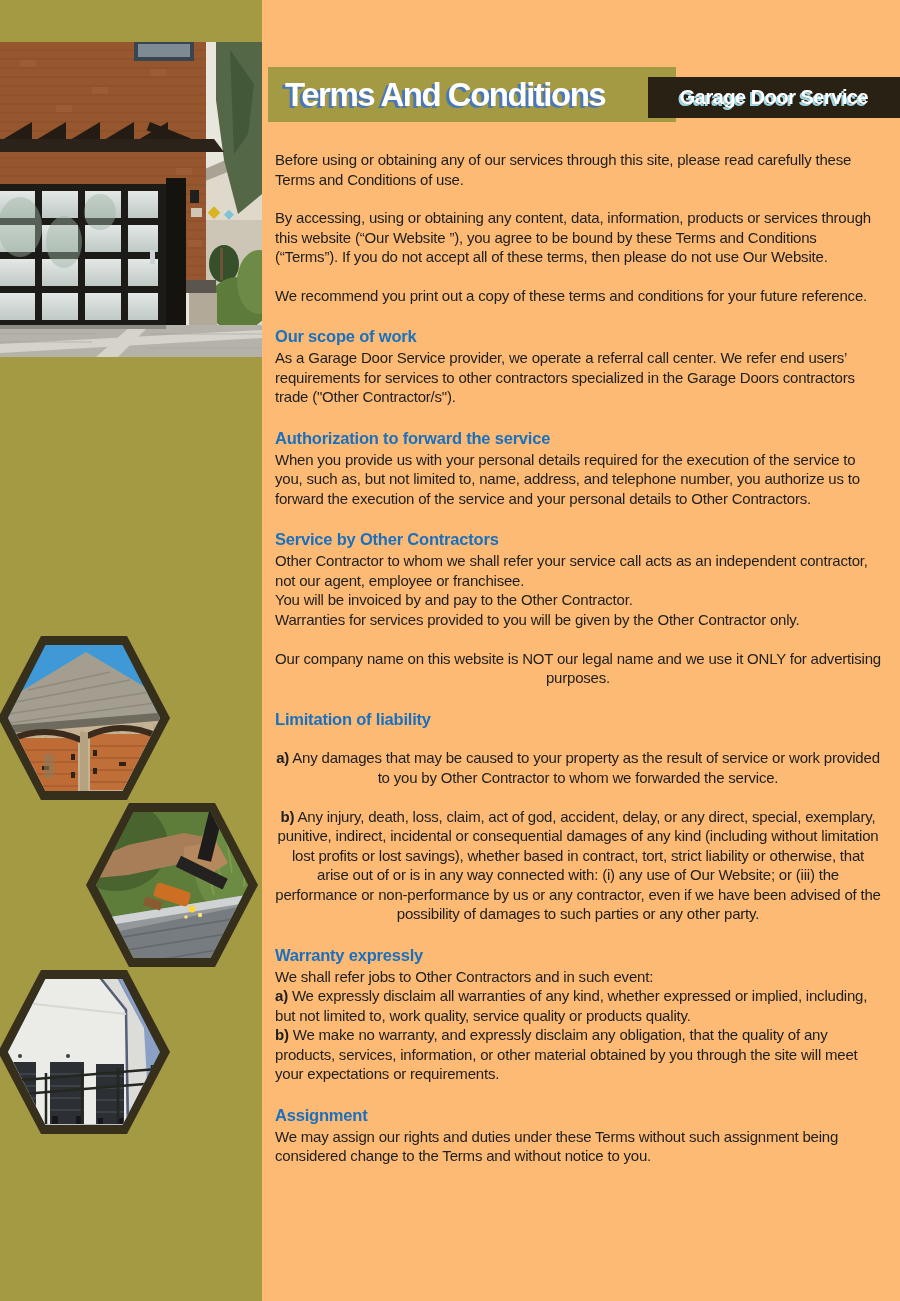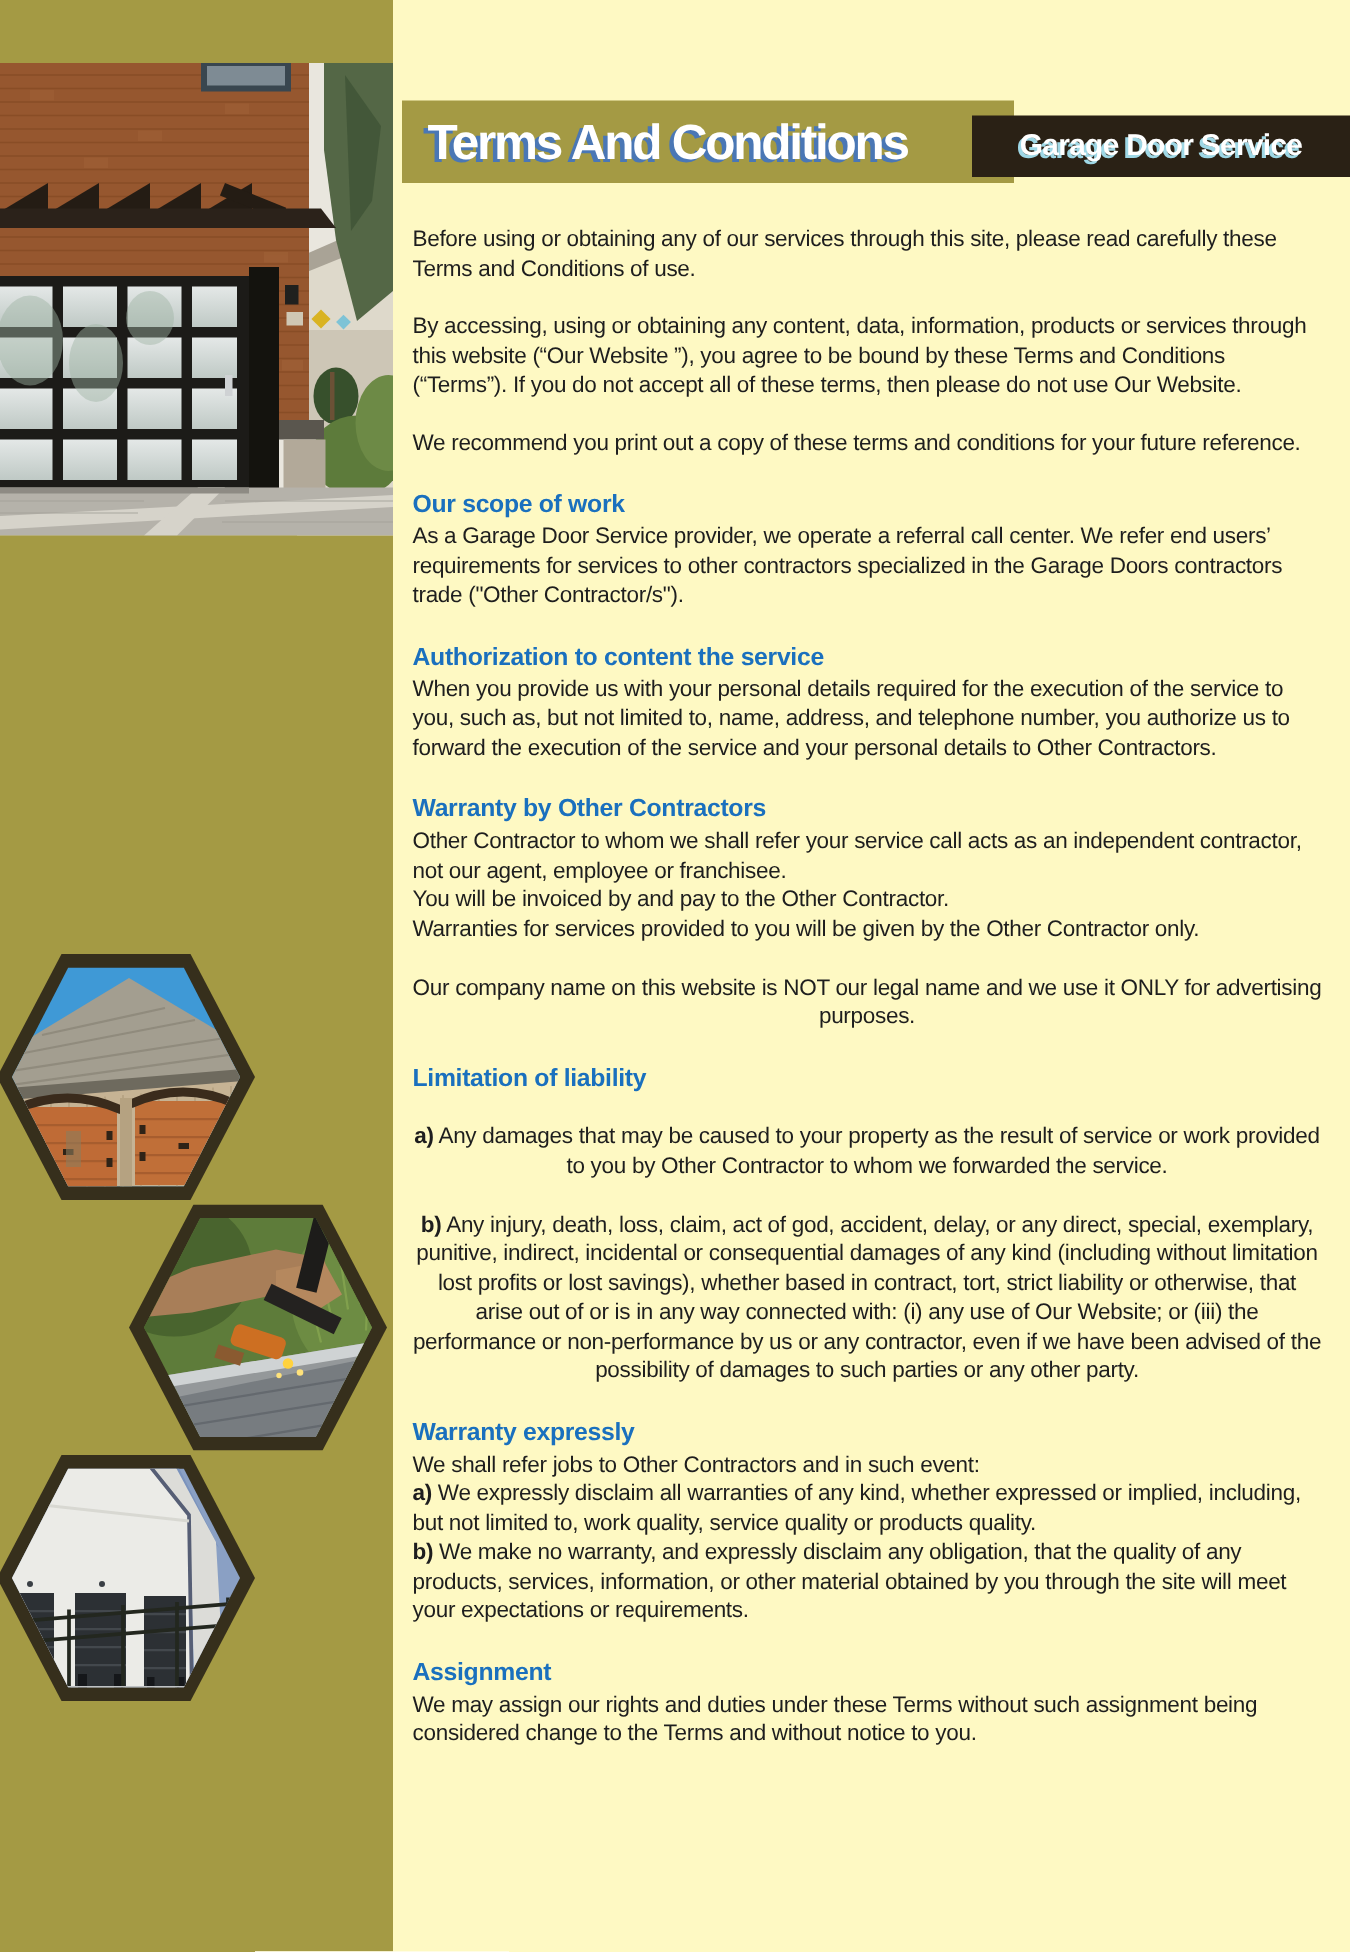--- a/index.html
+++ b/index.html
@@ -1,18 +1,18 @@
 <!DOCTYPE html>
 <html><head>
 <meta charset="utf-8">
 <style>
   html,body { margin:0; padding:0; background:#ffffff; }
   .page {
     position:relative; width:900px; height:1301px; overflow:hidden;
-    background:#fef9c3; font-family:"Liberation Sans", sans-serif;
+    background:#fdba74; font-family:"Liberation Sans", sans-serif;
   }
   .sidebar {
     position:absolute; left:0; top:0; width:262px; height:1301px;
     background:#a49a44;
   }
   .photo-main { position:absolute; left:0; top:42px; width:262px; height:315px; display:block; }
   .hex { position:absolute; width:172px; height:164px; display:block; }
   .hex1 { left:-2px; top:636px; }
   .hex2 { left:86px; top:803px; }
   .hex3 { left:-2px; top:970px; }
@@ -302,25 +302,25 @@
         <p class="para">By accessing, using or obtaining any content, data, information, products or services through this website (“Our Website ”), you agree to be bound by these Terms and Conditions (“Terms”). If you do not accept all of these terms, then please do not use Our Website.</p>
       </section>
       <section class="section">
         <p class="para">We recommend you print out a copy of these terms and conditions for your future reference.</p>
       </section>
       <section class="section has-heading">
         <h2 class="heading">Our scope of work</h2>
         <p class="para">As a Garage Door Service provider, we operate a referral call center. We refer end users’ requirements for services to other contractors specialized in the Garage Doors contractors trade ("Other Contractor/s").</p>
       </section>
       <section class="section has-heading">
-        <h2 class="heading">Authorization to content the service</h2>
+        <h2 class="heading">Authorization to forward the service</h2>
         <p class="para">When you provide us with your personal details required for the execution of the service to you, such as, but not limited to, name, address, and telephone number, you authorize us to forward the execution of the service and your personal details to Other Contractors.</p>
       </section>
       <section class="section has-heading">
-        <h2 class="heading">Warranty by Other Contractors</h2>
+        <h2 class="heading">Service by Other Contractors</h2>
         <p class="para">Other Contractor to whom we shall refer your service call acts as an independent contractor, not our agent, employee or franchisee.
 You will be invoiced by and pay to the Other Contractor.
 Warranties for services provided to you will be given by the Other Contractor only.</p>
         <p class="para gap">Our company name on this website is NOT our legal name and we use it ONLY for advertising purposes.</p>
       </section>
       <section class="section has-heading">
         <h2 class="heading">Limitation of liability</h2>
         <p class="para gap"><b>a)</b> Any damages that may be caused to your property as the result of service or work provided to you by Other Contractor to whom we forwarded the service.</p>
         <p class="para gap"><b>b)</b> Any injury, death, loss, claim, act of god, accident, delay, or any direct, special, exemplary, punitive, indirect, incidental or consequential damages of any kind (including without limitation lost profits or lost savings), whether based in contract, tort, strict liability or otherwise, that arise out of or is in any way connected with: (i) any use of Our Website; or (iii) the performance or non-performance by us or any contractor, even if we have been advised of the possibility of damages to such parties or any other party.</p>
       </section>

